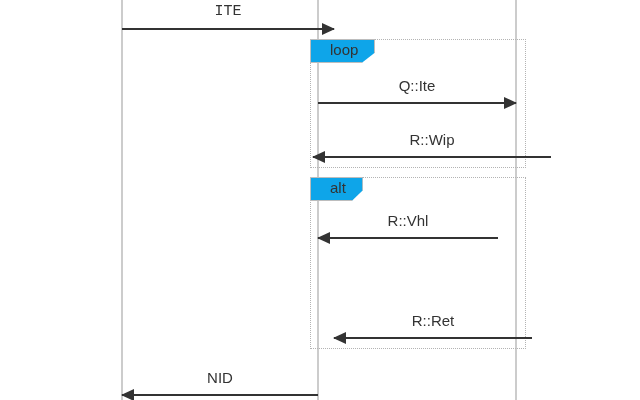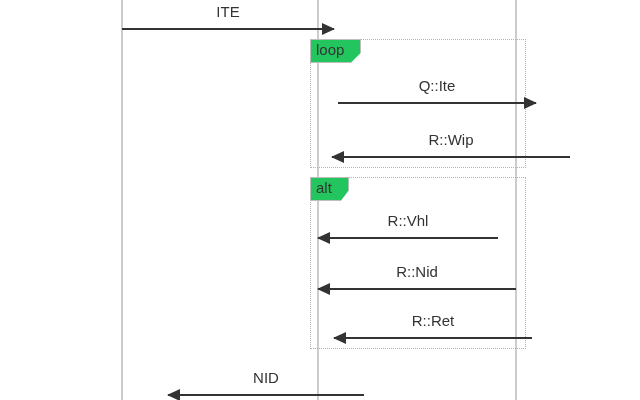--- a/index.html
+++ b/index.html
@@ -33,26 +33,26 @@
     z-index: 2;
     box-sizing: border-box;
   }
   .fragment.loop { left: 310px; top: 39px;  width: 216px; height: 129px; }
   .fragment.alt  { left: 310px; top: 177px; width: 216px; height: 172px; text-align: right; }
 
   .fragment-tab {
     position: absolute;
     top: -1px;
     left: -1px;
-    background: #22c55e;
+    background: #0ea5e9;
     border: 1px solid #bdbdbd;
     color: #333333;
     font-size: 15px;
     line-height: 20px;
-    padding: 0 16px 2px 5px;
+    padding: 0 16px 2px 19px;
     clip-path: polygon(0 0, 100% 0, 100% 55%, 79% 100%, 0 100%);
   }
 
   
   .message {
     position: absolute;
     z-index: 3;
   }
   .msg-label {
     height: 20px;
@@ -82,27 +82,27 @@
     position: absolute;
     left: -1px;
     top: -5px;
     width: 0; height: 0;
     border-right: 13px solid #333333;
     border-top: 6px solid transparent;
     border-bottom: 6px solid transparent;
   }
 
   
-  .msg-ite  { left: 122px; top: 2px;   width: 212px; }
-  .msg-qite { left: 318px; top: 76px;  width: 198px; padding-left: 20px; }
-  .msg-rwip { left: 332px; top: 130px; width: 238px; }
+  .msg-ite  { left: 122px; top: 2px;   width: 212px; font-family: Liberation Mono, monospace; }
+  .msg-qite { left: 318px; top: 76px;  width: 198px; }
+  .msg-rwip { left: 313px; top: 130px; width: 238px; }
   .msg-rvhl { left: 318px; top: 211px; width: 180px; }
   .msg-rnid { left: 318px; top: 262px; width: 198px; }
   .msg-rret { left: 334px; top: 311px; width: 198px; }
-  .msg-nid  { left: 122px; top: 368px; width: 196px; padding-left: 46px; }
+  .msg-nid  { left: 122px; top: 368px; width: 196px; }
 </style>
 </head>
 <body>
 
 <div id="canvas">
 
   <div class="lifeline l1"></div>
   <div class="lifeline l2"></div>
   <div class="lifeline l3"></div>
 
@@ -127,24 +127,20 @@
   <div class="message msg-rwip">
     <div class="msg-label">R::Wip</div>
     <div class="msg-line left"></div>
   </div>
 
   <div class="message msg-rvhl">
     <div class="msg-label">R::Vhl</div>
     <div class="msg-line left"></div>
   </div>
 
-  <div class="message msg-rnid">
-    <div class="msg-label">R::Nid</div>
-    <div class="msg-line left"></div>
-  </div>
 
   <div class="message msg-rret">
     <div class="msg-label">R::Ret</div>
     <div class="msg-line left"></div>
   </div>
 
   <div class="message msg-nid">
     <div class="msg-label">NID</div>
     <div class="msg-line left"></div>
   </div>

